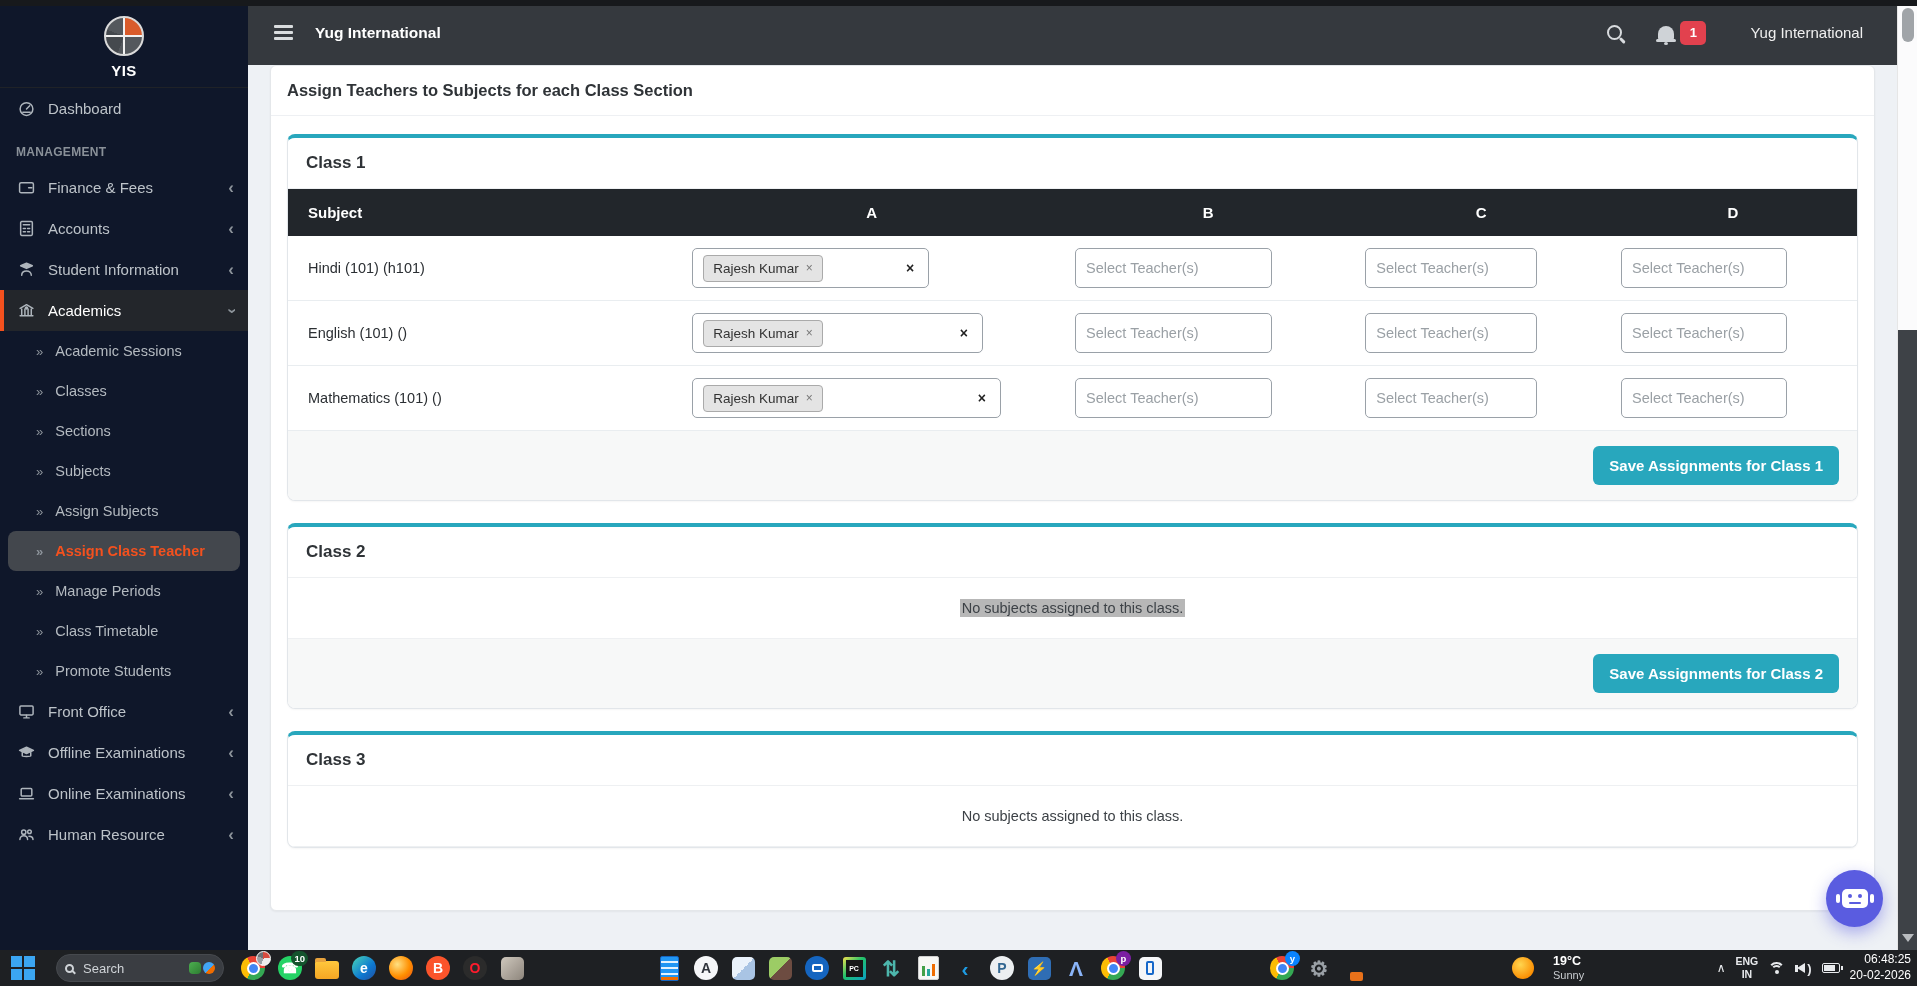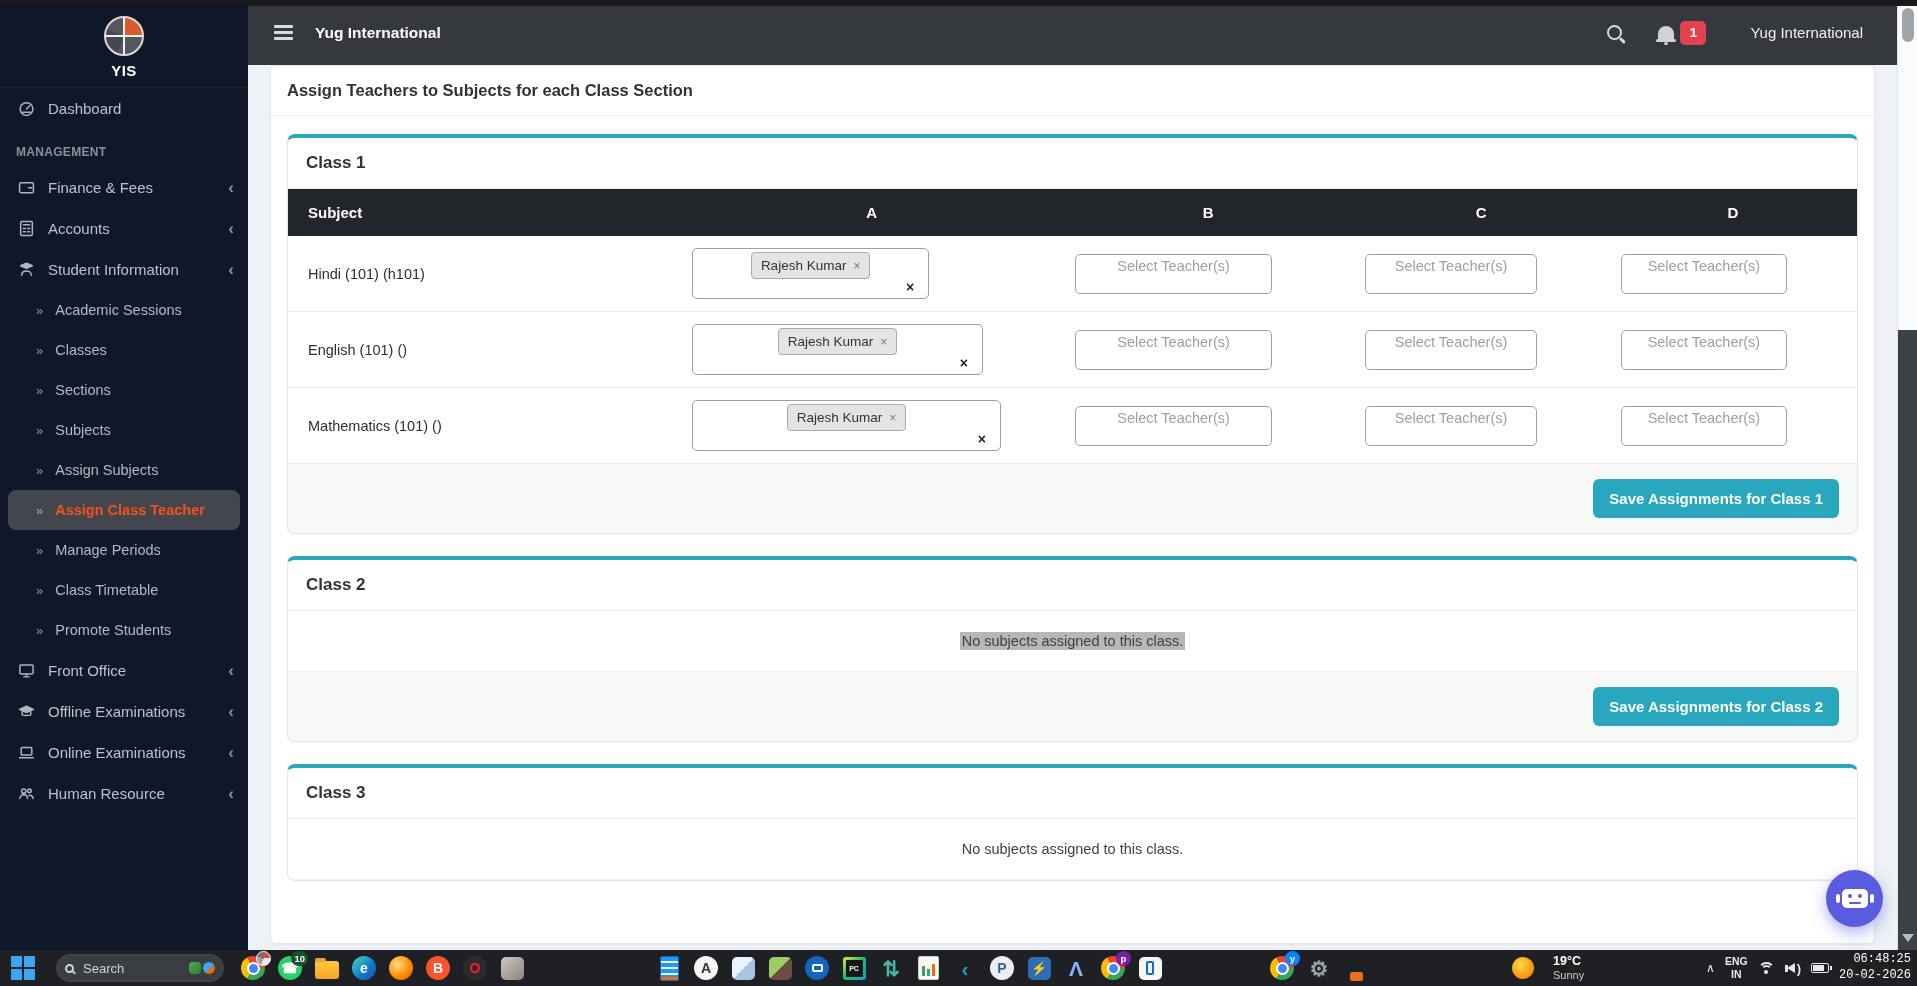--- a/index.html
+++ b/index.html
@@ -54,21 +54,21 @@
   #main-card{background:#fff;border:1px solid #e4e7ea;border-radius:6px;margin:0 22px;box-shadow:0 1px 2px rgba(0,0,0,.05);padding-bottom:40px;}
   #main-card-title{padding:15px 16px;font-weight:bold;font-size:16.5px;color:#2f3337;border-bottom:1px solid #eef0f3;}
   #classes{padding:18px 16px 0;}
   .class-card{background:#fff;border:1px solid #e2e6ea;border-top:4px solid var(--accent);border-radius:8px;margin-bottom:22px;overflow:hidden;box-shadow:0 1px 2px rgba(0,0,0,.04);}
   .class-header{padding:15px 18px;font-weight:bold;font-size:17px;color:#2f3337;border-bottom:1px solid #eef0f2;}
   table.assign{width:100%;border-collapse:collapse;table-layout:fixed;}
   table.assign th{background:#22262b;color:#fff;font-size:15px;font-weight:bold;padding:15px 12px;text-align:center;}
   table.assign th:first-child{text-align:left;padding-left:20px;margin-left:8px;}
   table.assign td{padding:12px 12px;border-bottom:1px solid #e9edf0;font-size:14.5px;color:#2b2f33;vertical-align:middle;}
   table.assign td:first-child{padding-left:20px;}
-  .sel{display:inline-flex;align-items:center;border:1px solid #9aa1a8;border-radius:5px;min-height:40px;padding:3px 10px;background:#fff;cursor:text;flex-direction:column;}
+  .sel{display:inline-flex;align-items:center;border:1px solid #9aa1a8;border-radius:5px;min-height:40px;padding:3px 10px;background:#fff;cursor:text;}
   .tag{display:inline-flex;align-items:center;gap:7px;background:#e4e4e4;border:1px solid #aaa;border-radius:4px;padding:5px 9px;font-size:13.5px;color:#333;cursor:pointer;}
   .tag i{font-style:normal;color:#777;font-size:12px;}
   .clr{margin-left:auto;color:#222;font-weight:bold;font-size:14px;padding:0 4px;cursor:pointer;}
   .ph{color:#9aa0a5;font-size:14.5px;}
   .class-empty{padding:22px;text-align:center;font-size:14.5px;color:#3c4146;border-bottom:1px solid #eef0f2;}
   .class-empty .hl{background:#b7b7b7;padding:1px 2px;}
   .class-footer{background:#f7f8f8;padding:15px 18px;text-align:right;}
   .save-btn{background:var(--accent);color:#fff;border:none;font-weight:bold;font-size:15px;font-family:inherit;padding:11px 16px;border-radius:6px;cursor:pointer;}
 
   
@@ -116,21 +116,21 @@
   .wifi .w1{width:17px;height:17px;left:0;top:0;}
   .wifi .w2{width:11px;height:11px;left:3px;top:3px;}
   .wifi .dot{position:absolute;left:6.5px;top:8px;width:4px;height:4px;border-radius:50%;background:#e8eaed;}
   .spk{display:flex;align-items:center;cursor:pointer;}
   .spk .cone{width:0;height:0;border-top:5px solid transparent;border-bottom:5px solid transparent;border-right:8px solid #e8eaed;}
   .spk .base{width:3px;height:7px;background:#e8eaed;margin-right:-1px;}
   .spk .wave{color:#e8eaed;font-size:13px;font-weight:bold;margin-left:2px;}
   .batt{width:18px;height:10px;border:1.5px solid #e8eaed;border-radius:2px;position:relative;cursor:pointer;}
   .batt::after{content:"";position:absolute;right:-4px;top:2px;width:2px;height:4px;background:#e8eaed;}
   .batt .lvl{position:absolute;left:1px;top:1px;bottom:1px;width:70%;background:#e8eaed;}
-  #tray-clock{font-size:12px;color:#fff;text-align:right;line-height:1.3;cursor:pointer;font-family:Liberation Mono, monospace;}
+  #tray-clock{font-size:12px;color:#fff;text-align:right;line-height:1.3;cursor:pointer;}
 </style>
 </head>
 <body>
 
 <div id="top-strip"></div>
 
 <div id="sidebar">
   <div id="logo-area">
     <div id="logo-pie"></div>
     <div id="logo-text">YIS</div>
@@ -169,20 +169,32 @@
       </div>
       <div class="nav-item">
         <span class="nav-ico">
           <svg viewBox="0 0 16 16" fill="none" stroke="currentColor" stroke-width="1.4" stroke-linecap="round" stroke-linejoin="round">
             <path d="M2.5 4.5L8 2l5.5 2.5L8 7z" fill="currentColor"></path>
             <path d="M3.5 13.5c0-2.6 2-4 4.5-4s4.5 1.4 4.5 4"></path>
           </svg>
         </span>
         <span class="nav-label">Student Information</span>
         <span class="chev">‹</span>
+      </div>
+      <div class="nav-item active">
+        <span class="nav-ico">
+          <svg viewBox="0 0 16 16" fill="none" stroke="currentColor" stroke-width="1.4" stroke-linecap="round" stroke-linejoin="round">
+            <path d="M2 6l6-3.5L14 6"></path>
+            <path d="M3.5 6.5v6M6.5 6.5v6M9.5 6.5v6M12.5 6.5v6"></path>
+            <path d="M2 13h12"></path>
+            <circle cx="8" cy="5.6" r=".9" fill="currentColor"></circle>
+          </svg>
+        </span>
+        <span class="nav-label">Academics</span>
+        <span class="chev down">‹</span>
       </div>
       <div class="nav-sub">
         <span class="arr">»</span>
         <span>Academic Sessions</span>
       </div>
       <div class="nav-sub">
         <span class="arr">»</span>
         <span>Classes</span>
       </div>
       <div class="nav-sub">

